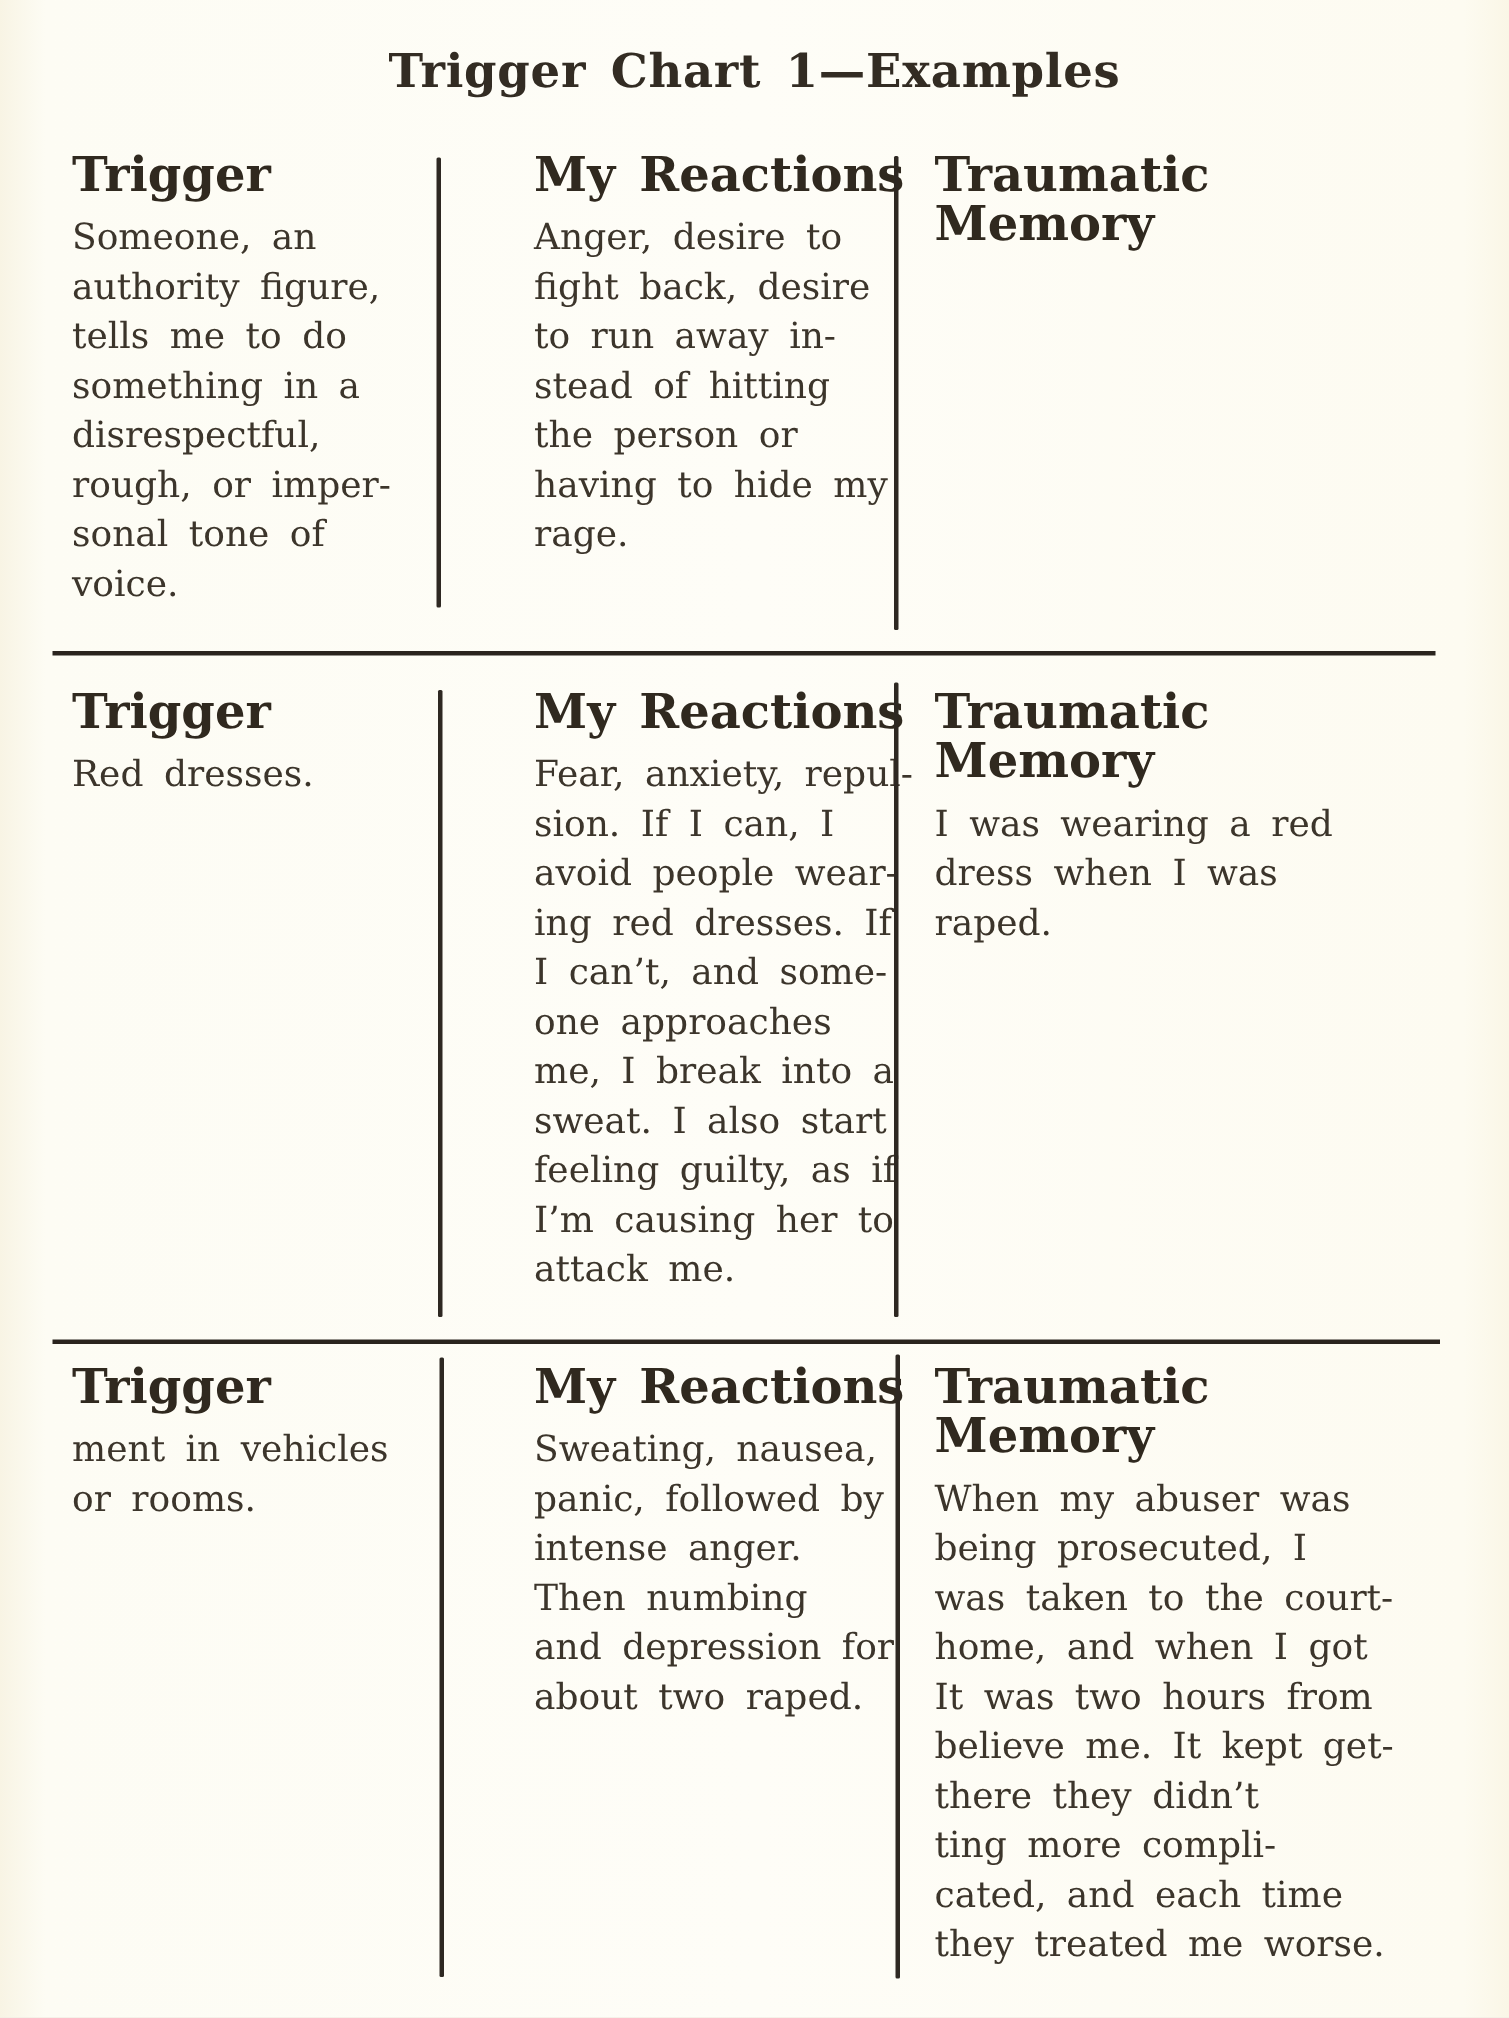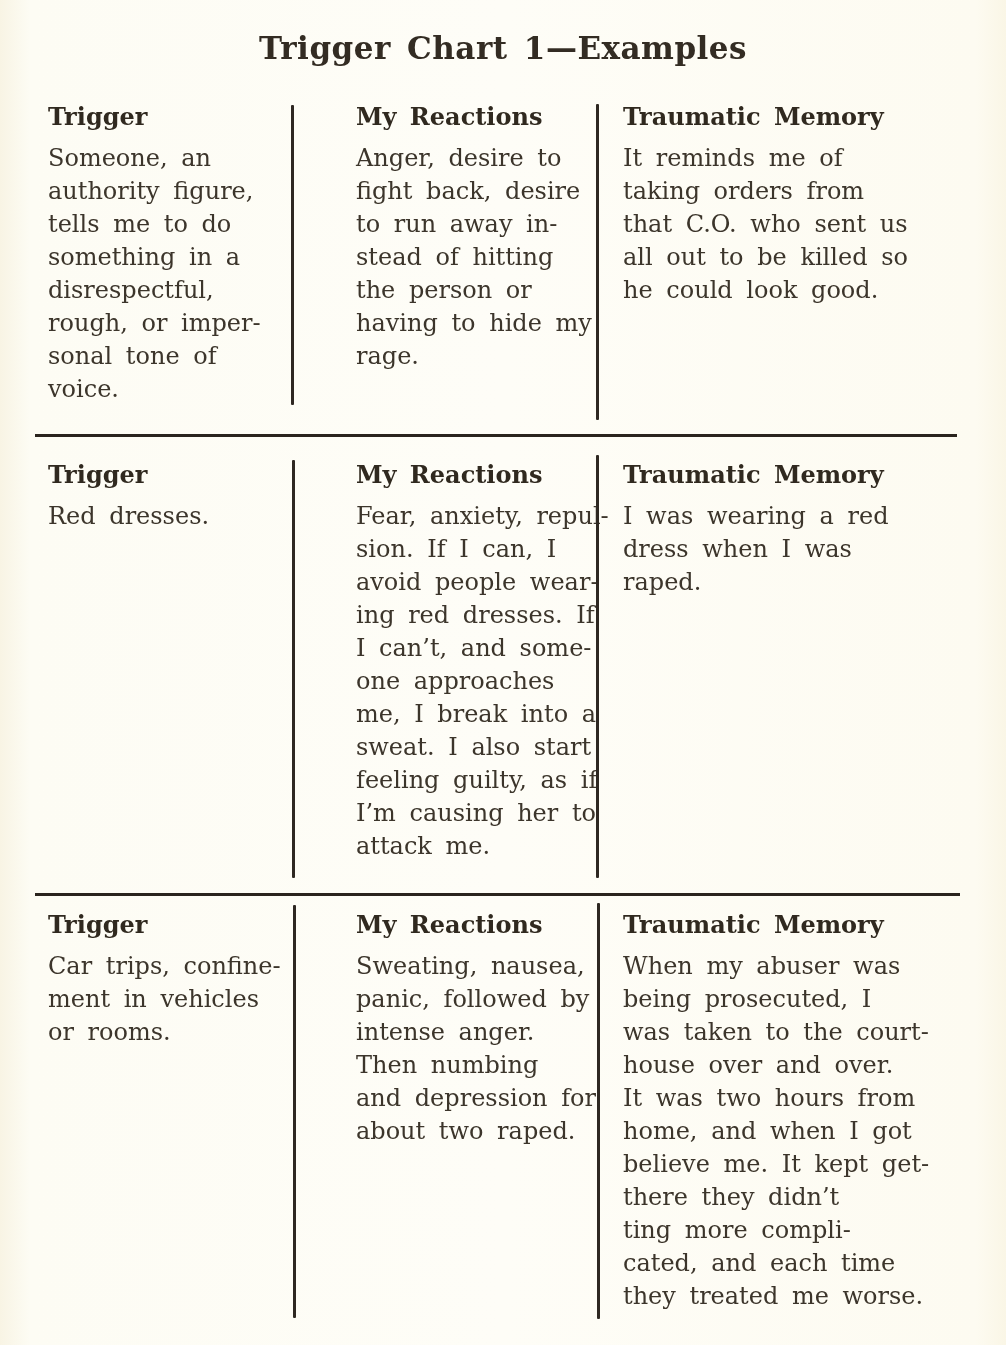--- a/index.html
+++ b/index.html
@@ -30,21 +30,21 @@
     font-weight: bold;
     letter-spacing: 0.5px;
     color: #332c23;
     word-spacing: 5px;
   }
   .cell {
     position: absolute;
     text-align: left;
   }
   .cell-header {
-    font-size: 24px;
+    font-size: 32px;
     font-weight: bold;
     line-height: 33px;
     color: #30291f;
     margin-bottom: 9px;
     word-spacing: 5px;
   }
   .cell-body {
     font-size: 24px;
     line-height: 33px;
     word-spacing: 6px;
@@ -112,27 +112,20 @@
         <div class="text-line">fight back, desire</div>
         <div class="text-line">to run away in-</div>
         <div class="text-line">stead of hitting</div>
         <div class="text-line">the person or</div>
         <div class="text-line">having to hide my</div>
         <div class="text-line">rage.</div>
       </div>
   </div>
   <div class="cell row-1 col-3">
     <div class="cell-header">Traumatic Memory</div>
-    <div class="cell-body">
-        <div class="text-line">It reminds me of</div>
-        <div class="text-line">taking orders from</div>
-        <div class="text-line">that C.O. who sent us</div>
-        <div class="text-line">all out to be killed so</div>
-        <div class="text-line">he could look good.</div>
-      </div>
   </div>
   <div class="vdivider d-r1-c1"></div>
   <div class="vdivider d-r1-c2"></div>
 
   <div class="hrule rule-1"></div>
 
   <div class="cell row-2 col-1">
     <div class="cell-header">Trigger</div>
     <div class="cell-body">
         <div class="text-line">Red dresses.</div>
@@ -163,21 +156,20 @@
       </div>
   </div>
   <div class="vdivider d-r2-c1"></div>
   <div class="vdivider d-r2-c2"></div>
 
   <div class="hrule rule-2"></div>
 
   <div class="cell row-3 col-1">
     <div class="cell-header">Trigger</div>
     <div class="cell-body">
-        <div class="text-line">Car trips, confine-</div>
         <div class="text-line">ment in vehicles</div>
         <div class="text-line">or rooms.</div>
       </div>
   </div>
   <div class="cell row-3 col-2">
     <div class="cell-header">My Reactions</div>
     <div class="cell-body">
         <div class="text-line">Sweating, nausea,</div>
         <div class="text-line">panic, followed by</div>
         <div class="text-line">intense anger.</div>
@@ -185,23 +177,22 @@
         <div class="text-line">and depression for</div>
         <div class="text-line">about two raped.</div>
       </div>
   </div>
   <div class="cell row-3 col-3">
     <div class="cell-header">Traumatic Memory</div>
     <div class="cell-body">
         <div class="text-line">When my abuser was</div>
         <div class="text-line">being prosecuted, I</div>
         <div class="text-line">was taken to the court-</div>
-        <div class="text-line">house over and over.</div>
+        <div class="text-line">home, and when I got</div>
         <div class="text-line">It was two hours from</div>
-        <div class="text-line">home, and when I got</div>
         <div class="text-line">believe me. It kept get-</div>
         <div class="text-line">there they didn’t</div>
         <div class="text-line">ting more compli-</div>
         <div class="text-line">cated, and each time</div>
         <div class="text-line">they treated me worse.</div>
       </div>
   </div>
   <div class="vdivider d-r3-c1"></div>
   <div class="vdivider d-r3-c2"></div>
 

